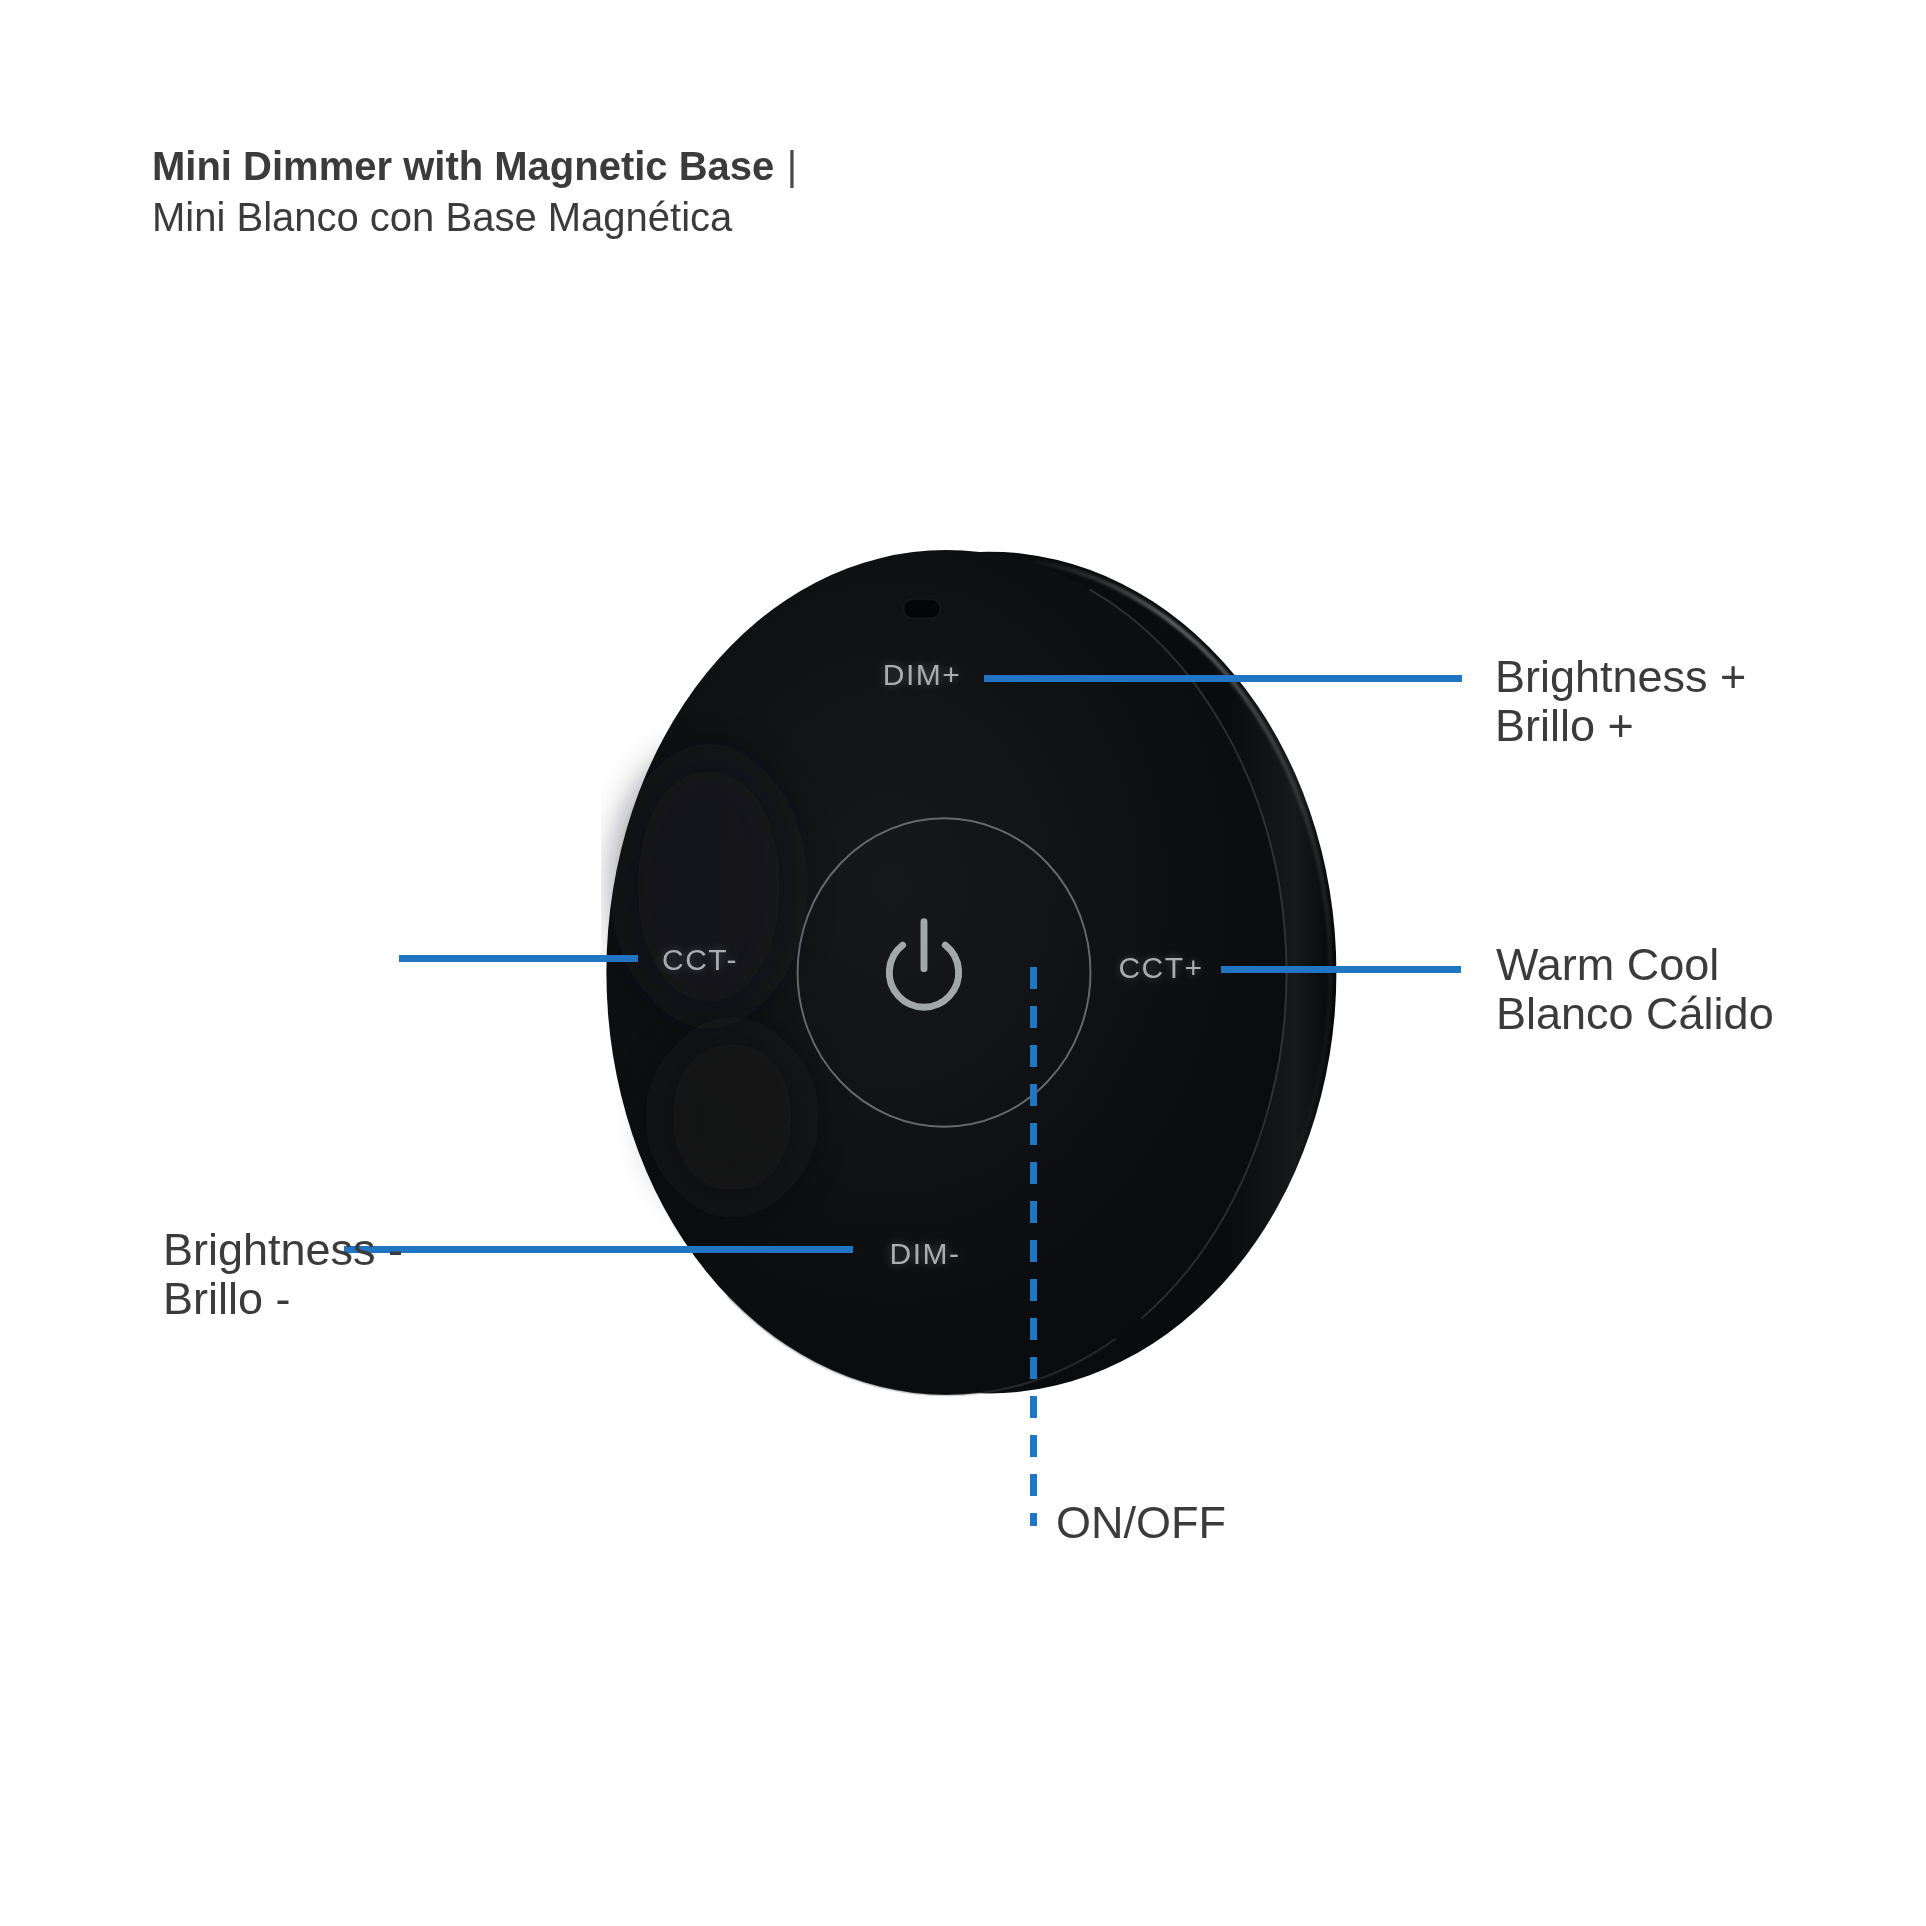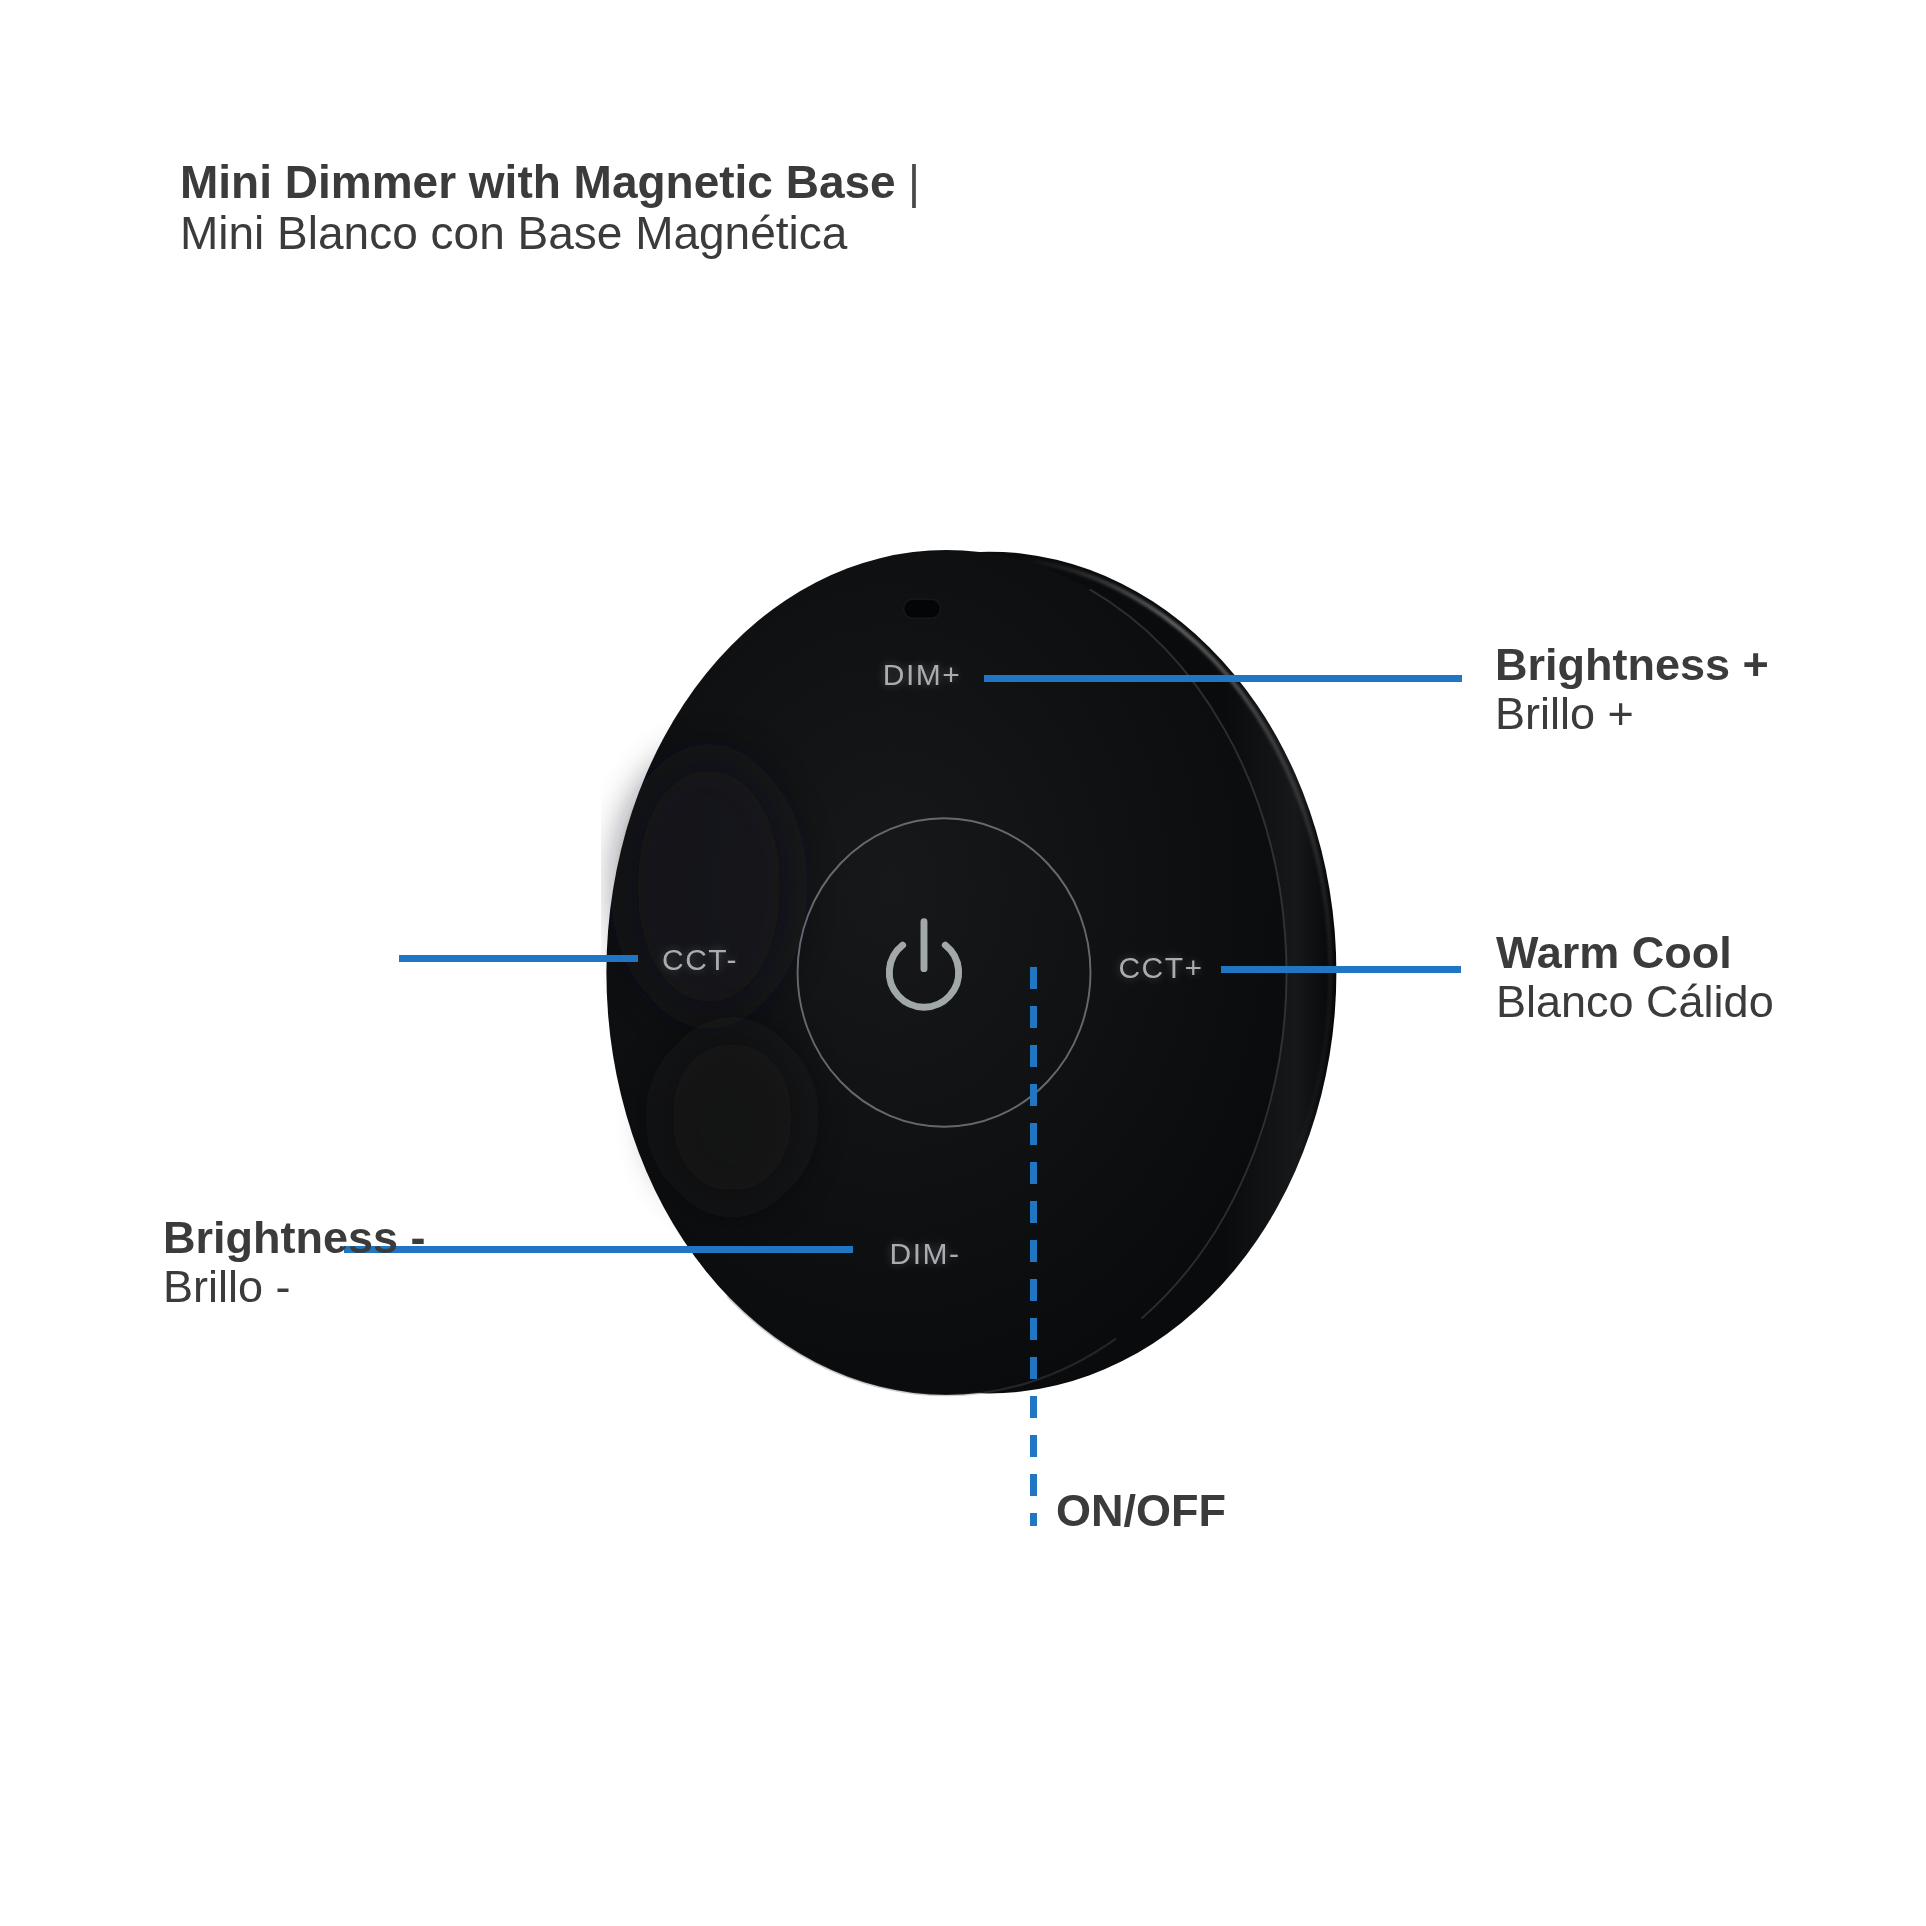--- a/index.html
+++ b/index.html
@@ -1,20 +1,20 @@
 <!DOCTYPE html>
 <html style="--accent: #2176c4; --ink: #3b3b3b; --device-label: #a9adb0; --device-body: #0b0c0d;font-size:12.3px"><head>
 <meta charset="utf-8">
 <style>
   html,body{margin:0;padding:0;background:#ffffff;}
   body{font-family:"Liberation Sans","DejaVu Sans",sans-serif;}
   .canvas{position:relative;width:1926px;height:1926px;background:#ffffff;overflow:hidden;}
 
   
-  .title{position:absolute;left:180px;top:141px;font-size:46px;line-height:51px;color:var(--ink);white-space:nowrap;margin-top:16px;}
+  .title{position:absolute;left:152px;top:141px;font-size:40px;line-height:51px;color:var(--ink);white-space:nowrap;}
   .title .t-bold{font-weight:700;}
   .title .t-sep{font-weight:400;margin-left:12.3px;color:#4a4a4a;}
   .title .t-es{font-weight:400;}
 
   
   .device{position:absolute;left:601px;top:547px;width:740px;height:851px;}
   .device svg{display:block;width:740px;height:851px;}
 
   .dev-label{position:absolute;transform:translate(-50%,-50%);font-size:30px;font-weight:400;
     color:var(--device-label);letter-spacing:1.5px;white-space:nowrap;
@@ -24,21 +24,21 @@
   .lead{position:absolute;height:7px;background:var(--accent);}
   .lead-dim-plus{left:984px;top:675px;width:478px;}
   .lead-cool{left:399px;top:955px;width:239px;}
   .lead-warm{left:1221px;top:966px;width:240px;}
   .lead-dim-minus{left:344px;top:1246px;width:509px;}
   .lead-dash{position:absolute;left:1030px;top:967px;width:7px;height:559px;
     background:repeating-linear-gradient(to bottom,var(--accent) 0 21.6px,transparent 21.6px 39px);}
 
   
   .note{position:absolute;font-size:45px;line-height:49px;color:var(--ink);white-space:nowrap;}
-  .note .l1{font-weight:700;}
+  .note .l1{font-weight:400;margin-top:12px;}
   .note .l2{font-weight:400;}
   .note-brightness-plus{left:1495px;top:640px;}
   .note-cool-white{left:163px;top:920px;}
   .note-warm-white{left:1496px;top:928px;}
   .note-brightness-minus{left:163px;top:1213px;}
   .note-on-off{left:1056px;top:1486px;}
 </style>
 </head>
 <body>
 

